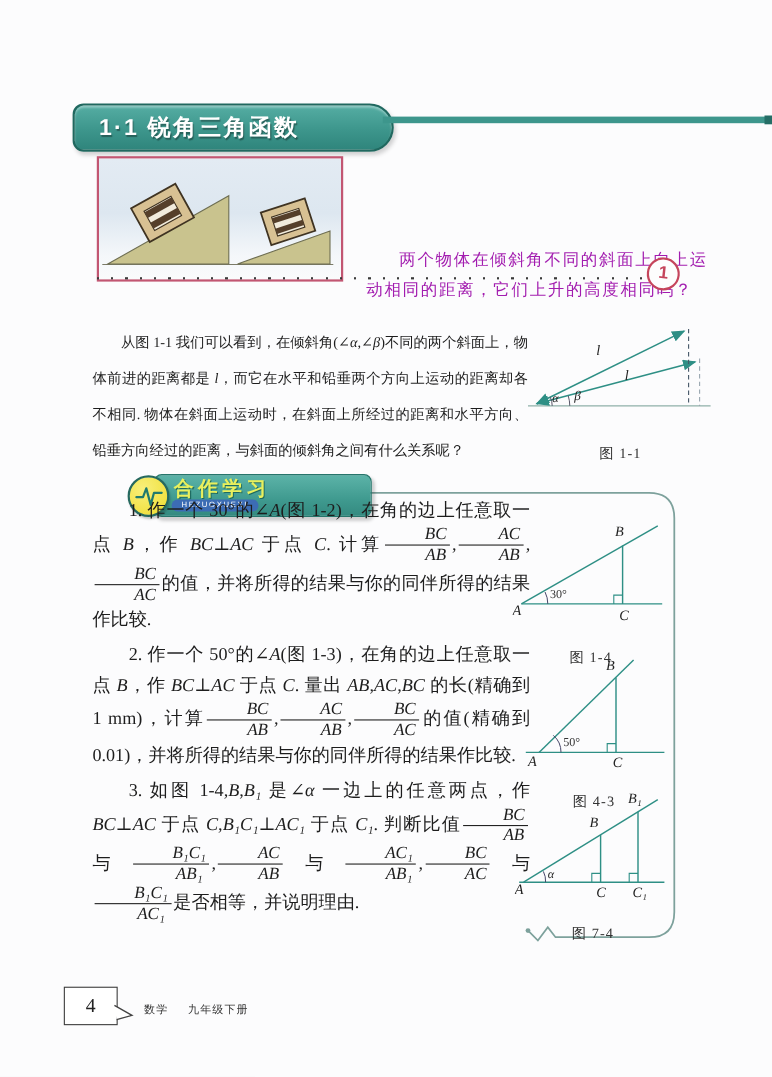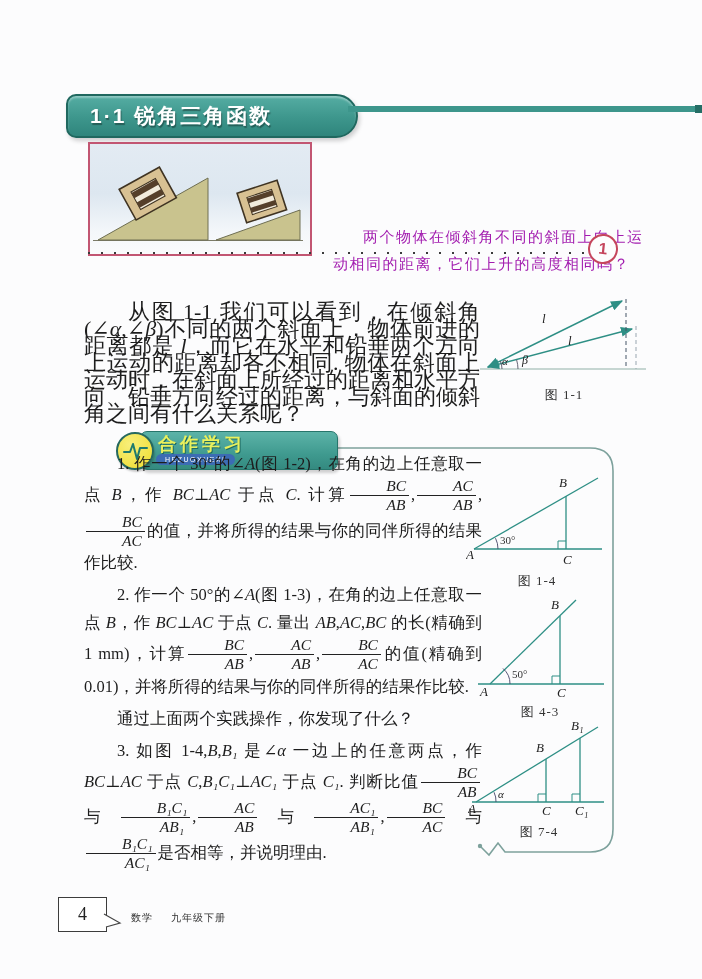--- a/index.html
+++ b/index.html
@@ -24,21 +24,21 @@
   .note{position:absolute;left:333px;top:209px;width:320px;font-size:15px;line-height:27px;
         letter-spacing:1.5px;color:#a21caf;text-indent:2em;}
   .dotted{position:absolute;left:88px;top:252px;width:498px;height:2px;
         background:repeating-linear-gradient(90deg,#3a3a3a 0 2px,transparent 2px 13px);}
   .num-badge{position:absolute;left:588px;top:234px;width:26px;height:26px;border:2px solid #c5455c;
         border-radius:50%;color:#c5455c;font-weight:bold;font-size:16px;line-height:26px;
         text-align:center;background:#fdfdfd;transform:rotate(6deg);
         font-family:"Liberation Sans",sans-serif;}
 
   
-  .intro-par{position:absolute;left:84px;top:281px;width:396px;font-size:22px;line-height:17px;
+  .intro-par{position:absolute;left:84px;top:281px;width:396px;font-size:13px;line-height:33px;
         text-align:justify;text-indent:2em;color:#1d1d1d;}
   .problems{position:absolute;left:84px;top:450px;width:398px;font-size:16.5px;line-height:28px;
         text-align:justify;color:#1d1d1d;}
   .problems p{margin:0 0 4px 0;text-indent:2em;}
   .mv{font-style:italic;font-family:"Liberation Serif",serif;}
   .frac{display:inline-block;text-align:center;vertical-align:middle;margin:0 2px;
         font-style:italic;line-height:1.05;font-size:15.5px;}
   .fnum{display:block;border-bottom:1.3px solid #222;padding:0 3px 1px 3px;}
   .fden{display:block;padding-top:1px;}
 
@@ -52,21 +52,21 @@
         text-shadow:1px 1px 0 #1f6b61;}
   .coop-sub{position:absolute;left:40px;top:25px;background:#3c6cb4;border-radius:7px;
         color:#fff;font-family:"Liberation Sans",sans-serif;font-size:7px;letter-spacing:1.5px;
         padding:1px 9px 1px 9px;line-height:9px;}
   .coop-circle{position:absolute;left:0;top:3px;width:34px;height:34px;border-radius:50%;
         background:radial-gradient(circle at 35% 30%,#f8ef7a,#eedc2e);border:2px solid #26695f;
         box-shadow:1px 2px 2px rgba(0,0,0,.2);}
 
   
   .fig{position:absolute;}
-  .fig .cap{text-align:center;font-size:13px;color:#333;letter-spacing:1px;margin-top:1px;}
+  .fig .cap{text-align:center;font-size:13px;color:#333;letter-spacing:1px;margin-top:17px;}
   svg text{font-family:"Liberation Serif",serif;}
   .svg-math{font-style:italic;font-size:13px;fill:#222;}
   .svg-plain{font-size:11px;fill:#333;}
 
   .border-svg{position:absolute;left:0;top:0;pointer-events:none;}
 
   
   .pagenum-box{position:absolute;left:58px;top:897px;width:47px;height:33px;border:1.6px solid #3c3c3c;
         background:#fff;text-align:center;line-height:33px;font-size:18px;color:#222;}
   .flag{position:absolute;left:103px;top:913px;}
@@ -144,21 +144,20 @@
     <div class="coop-circle">
       <svg width="34" height="34" viewBox="0 0 34 34">
         <polyline points="6,18 12,18 15,10 19,25 22,14 29,14" fill="none" stroke="#1f7a6e" stroke-width="2" stroke-linejoin="round" stroke-linecap="round"></polyline>
       </svg>
     </div>
   </div>
 
   <div class="problems">
     <p>1. 作一个 30°的∠<i class="mv">A</i>(图 1-2)，在角的边上任意取一点 <i class="mv">B</i>，作 <i class="mv">BC</i>⊥<i class="mv">AC</i> 于点 <i class="mv">C</i>. 计算<span class="frac"><span class="fnum">BC</span><span class="fden">AB</span></span>,<span class="frac"><span class="fnum">AC</span><span class="fden">AB</span></span>,<span class="frac"><span class="fnum">BC</span><span class="fden">AC</span></span>的值，并将所得的结果与你的同伴所得的结果作比较.</p>
     <p>2. 作一个 50°的∠<i class="mv">A</i>(图 1-3)，在角的边上任意取一点 <i class="mv">B</i>，作 <i class="mv">BC</i>⊥<i class="mv">AC</i> 于点 <i class="mv">C</i>. 量出 <i class="mv">AB</i>,<i class="mv">AC</i>,<i class="mv">BC</i> 的长(精确到 1 mm)，计算<span class="frac"><span class="fnum">BC</span><span class="fden">AB</span></span>,<span class="frac"><span class="fnum">AC</span><span class="fden">AB</span></span>,<span class="frac"><span class="fnum">BC</span><span class="fden">AC</span></span>的值(精确到0.01)，并将所得的结果与你的同伴所得的结果作比较.</p>
-    <p>通过上面两个实践操作，你发现了什么？</p>
     <p>3. 如图 1-4,<i class="mv">B</i>,<i class="mv">B₁</i> 是∠<i class="mv">α</i> 一边上的任意两点，作 <i class="mv">BC</i>⊥<i class="mv">AC</i> 于点 <i class="mv">C</i>,<i class="mv">B₁C₁</i>⊥<i class="mv">AC₁</i> 于点 <i class="mv">C₁</i>. 判断比值<span class="frac"><span class="fnum">BC</span><span class="fden">AB</span></span>与<span class="frac"><span class="fnum">B₁C₁</span><span class="fden">AB₁</span></span>,<span class="frac"><span class="fnum">AC</span><span class="fden">AB</span></span>与<span class="frac"><span class="fnum">AC₁</span><span class="fden">AB₁</span></span>,<span class="frac"><span class="fnum">BC</span><span class="fden">AC</span></span>与<span class="frac"><span class="fnum">B₁C₁</span><span class="fden">AC₁</span></span>是否相等，并说明理由.</p>
   </div>
 
   <div class="fig" style="left:466px;top:467px;width:142px;">
     <svg width="142" height="100" viewBox="0 0 142 100">
       <line x1="8" y1="82" x2="136" y2="82" stroke="#2e8f85" stroke-width="1.3"></line>
       <line x1="8" y1="82" x2="132" y2="11" stroke="#2e8f85" stroke-width="1.3"></line>
       <line x1="100" y1="29" x2="100" y2="82" stroke="#2e8f85" stroke-width="1.3"></line>
       <path d="M 92 82 V 74 H 100" fill="none" stroke="#2e8f85" stroke-width="1"></path>
       <path d="M 32 82 A 24 24 0 0 0 29.5 71.2" fill="none" stroke="#446" stroke-width="0.9"></path>

